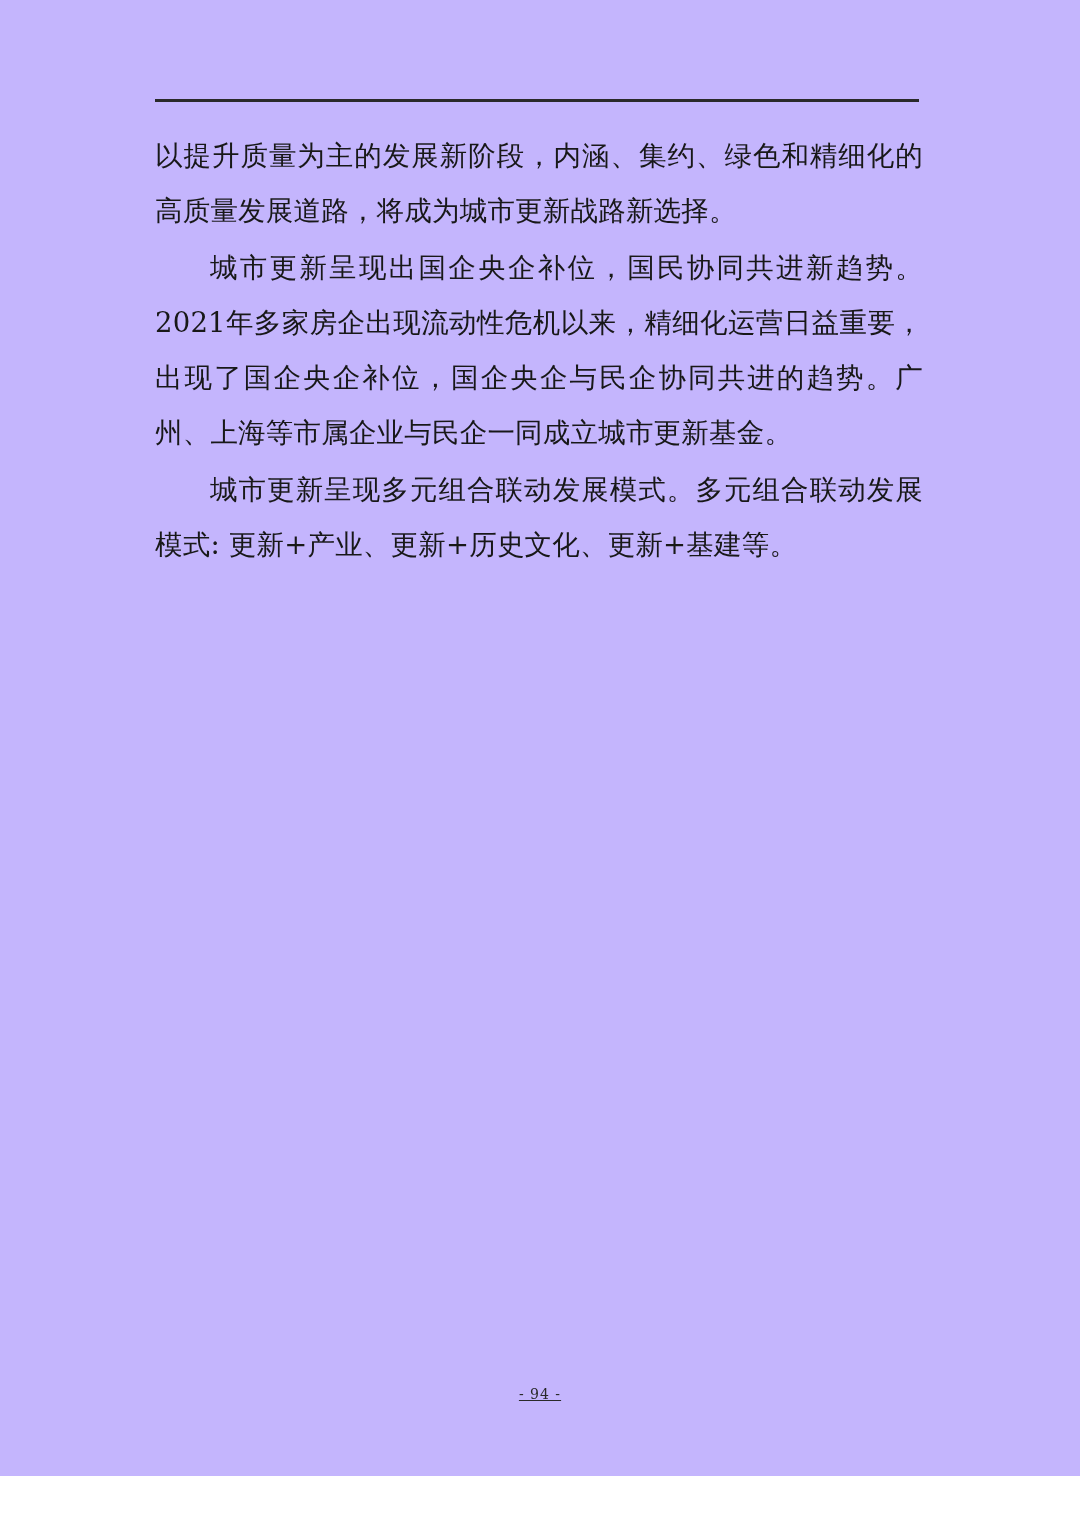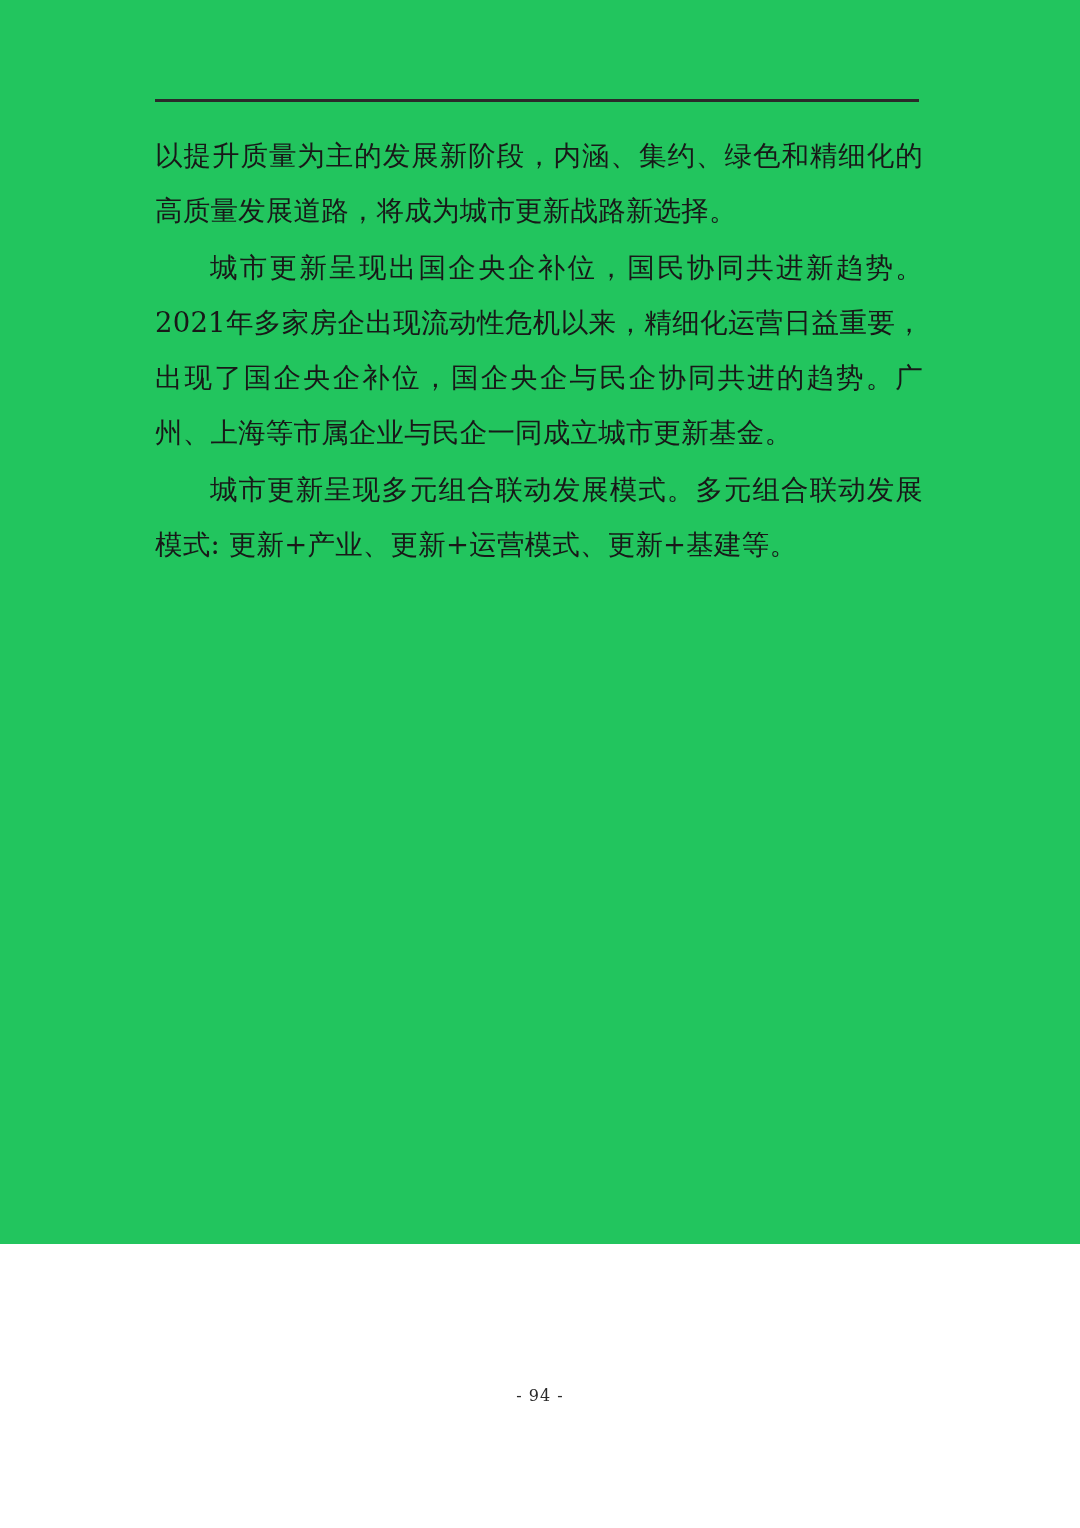--- a/index.html
+++ b/index.html
@@ -13,22 +13,22 @@
     font-family: "DejaVu Serif", "Liberation Serif", serif;
     color: #1b1b1b;
     position: relative;
     overflow: hidden;
   }
   .page {
     position: absolute;
     left: 0;
     top: 0;
     width: 1080px;
-    height: 1244px;
-    background: #22c55e;
+    height: 1476px;
+    background: #c4b5fd;
   }
   .header-rule {
     position: absolute;
     left: 155px;
     top: 99px;
     width: 764px;
     height: 3px;
     background: #2a2a2a;
   }
   .content {
@@ -49,34 +49,35 @@
   }
   .para.indent {
     text-indent: 2em;
   }
   .footer {
     position: absolute;
     left: 0;
     top: 1386px;
     width: 1080px;
     text-align: center;
-    font-size: 16px;
+    font-size: 14px;
     color: #2a2a2a;
     font-family: "DejaVu Serif", "Liberation Serif", serif;
     letter-spacing: 1px;
+    text-decoration: underline;
   }
 </style>
 </head>
 <body>
 
 <div class="page">
 
   <div class="header-rule"></div>
 
   <div class="content">
     <p class="para">以提升质量为主的发展新阶段，内涵、集约、绿色和精细化的高质量发展道路，将成为城市更新战路新选择。</p>
     <p class="para indent">城市更新呈现出国企央企补位，国民协同共进新趋势。2021年多家房企出现流动性危机以来，精细化运营日益重要，出现了国企央企补位，国企央企与民企协同共进的趋势。广州、上海等市属企业与民企一同成立城市更新基金。</p>
-    <p class="para indent">城市更新呈现多元组合联动发展模式。多元组合联动发展模式: 更新+产业、更新+运营模式、更新+基建等。</p>
+    <p class="para indent">城市更新呈现多元组合联动发展模式。多元组合联动发展模式: 更新+产业、更新+历史文化、更新+基建等。</p>
   </div>
 
   <div class="footer">- 94 -</div>
 
 </div>
 
 </body></html>

